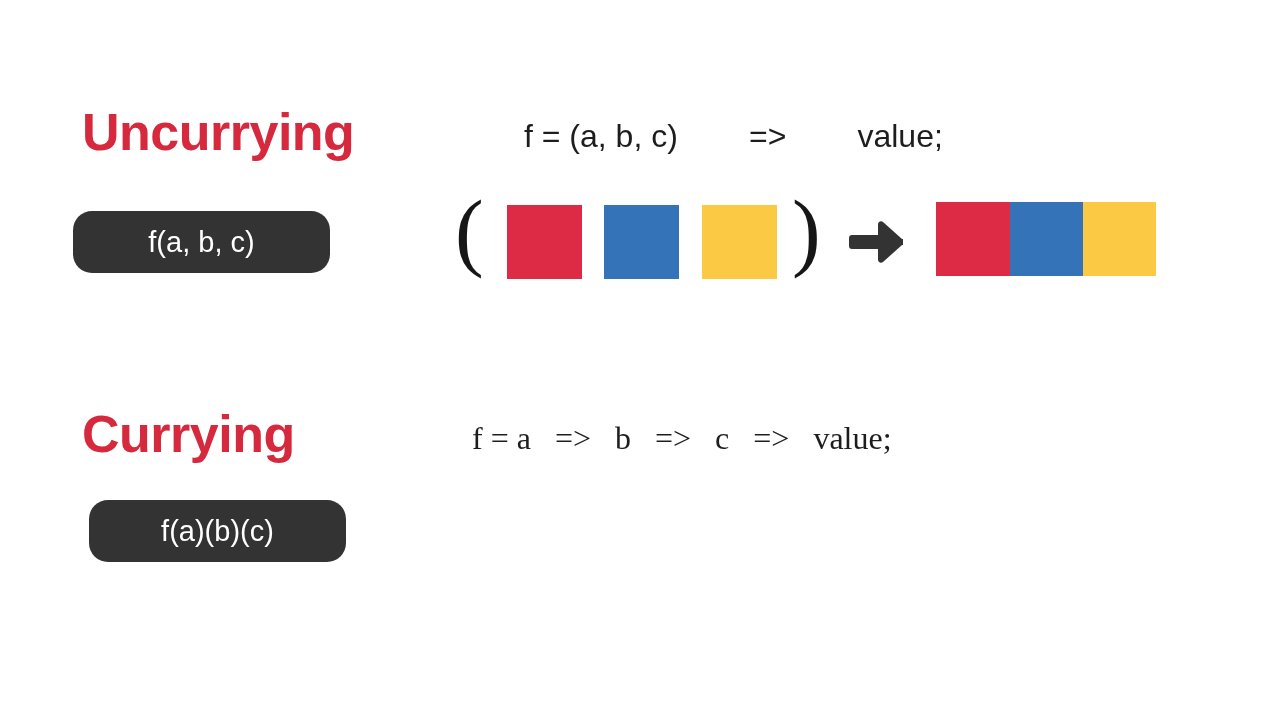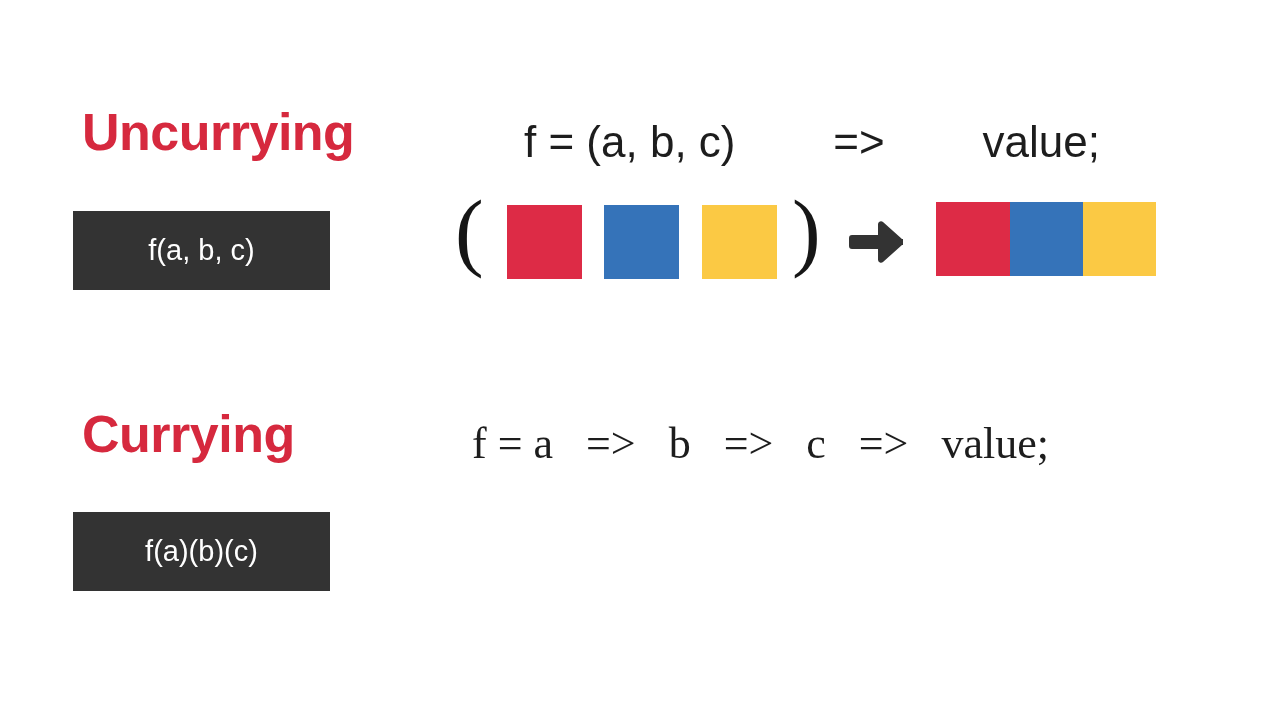--- a/index.html
+++ b/index.html
@@ -37,39 +37,40 @@
     letter-spacing: -0.5px;
     color: #d6293e;
     line-height: 1;
     white-space: nowrap;
   }
   .sig-box {
     position: absolute;
     left: 73px;
     top: 211px;
     width: 257px;
-    height: 79px;
+    height: 62px;
     background: #333333;
     display: flex;
     align-items: center;
     justify-content: center;
+    border-radius: 19px;
   }
   .sig-box-label {
     color: #ffffff;
     font-size: 29px;
     font-weight: 400;
     line-height: 1;
     white-space: nowrap;
   }
 
   
   .formula {
     position: absolute;
     top: 120px;
-    font-size: 44px;
+    font-size: 32px;
     color: #1d1d1d;
     line-height: 1;
     white-space: pre;
     font-weight: 400;
   }
   .formula-uncurrying { left: 524px; }
   .formula-currying   { left: 472px; font-family: Liberation Serif, serif; }
 
   
   .diagram { position: absolute; top: 0; left: 0; width: 1280px; height: 302px; }
@@ -140,21 +141,21 @@
         <span class="sq-yellow" style="width:73px;"></span>
       </div>
 
     </div>
   </div>
 
   <div class="section section-currying">
 
     <div class="heading">Currying</div>
 
-    <div class="sig-box" style="top:210px;">
+    <div class="sig-box" style="top:198px;margin-left:16px;">
       <span class="sig-box-label">f(a)(b)(c)</span>
     </div>
 
     <div class="formula formula-currying">f = a   =&gt;   b   =&gt;   c   =&gt;   value;</div>
 
     <div class="diagram">
 
       
 
       

